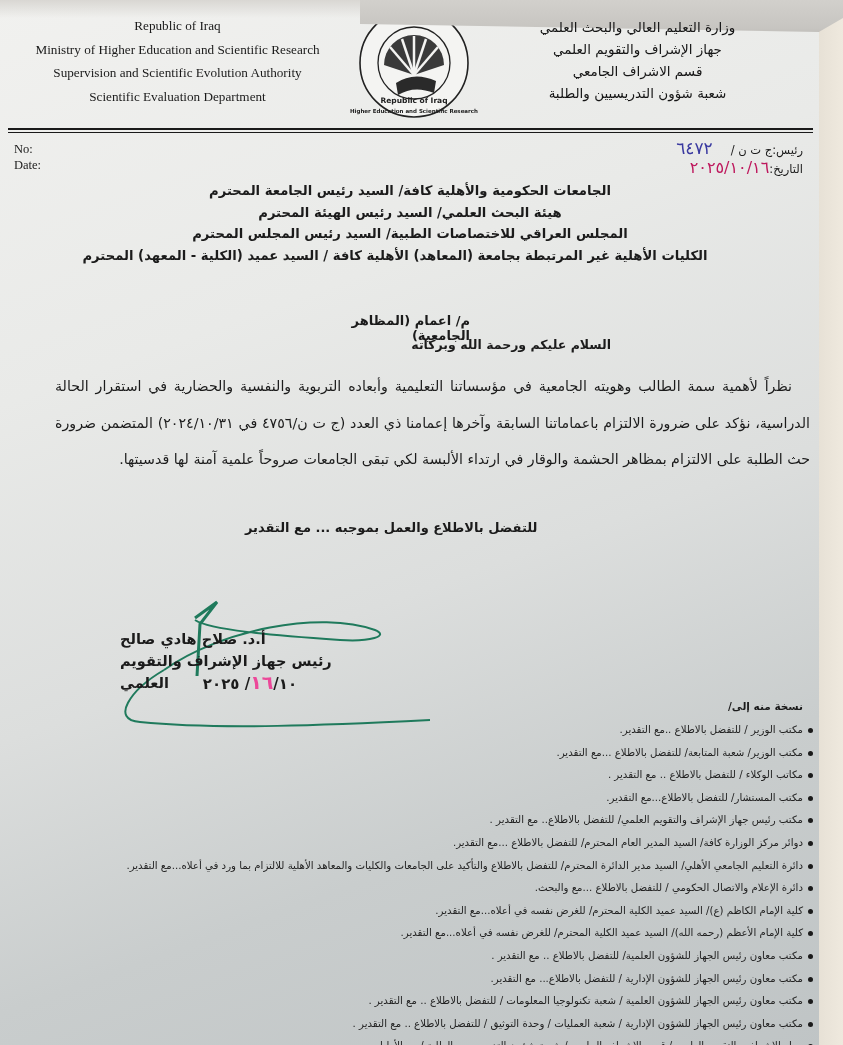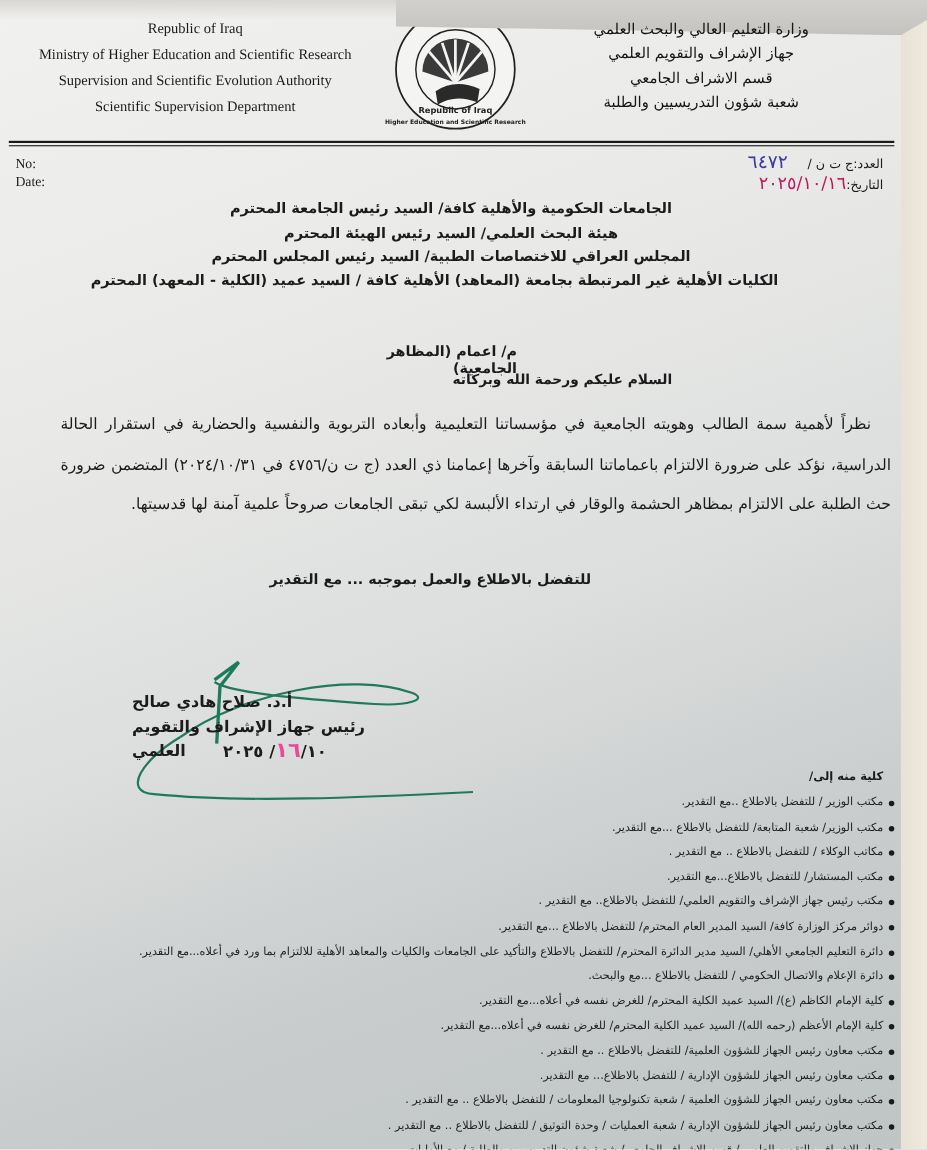--- a/index.html
+++ b/index.html
@@ -122,21 +122,21 @@
 <body>
 
 <div class="page-shadow-left"></div>
 <div class="paper-fold"></div>
 <div class="right-edge"></div>
 
 <div class="hdr-en">
   <div>Republic of Iraq</div>
   <div>Ministry of Higher Education and Scientific Research</div>
   <div>Supervision and Scientific Evolution Authority</div>
-  <div>Scientific Supervision Department</div>
+  <div>Scientific Evaluation Department</div>
 </div>
 
 <div class="emblem">
   <svg viewBox="0 0 140 115">
     <circle cx="70" cy="58" r="54" fill="#f4f4f2" stroke="#222" stroke-width="1.6"></circle>
     <circle cx="70" cy="58" r="36" fill="#f4f4f2" stroke="#222" stroke-width="1.3"></circle>
     <path d="M40 60 A30 30 0 0 1 100 60 L70 70 Z" fill="#3a3a3a"></path>
     <g stroke="#f4f4f2" stroke-width="2.5">
       <line x1="70" y1="70" x2="46" y2="42"></line>
       <line x1="70" y1="70" x2="58" y2="34"></line>
@@ -161,21 +161,21 @@
 <div class="rule" style="top:128px;"></div>
 <div class="rule" style="top:132px;height:1px;"></div>
 
 <div class="no-date">
   <div>No:</div>
   <div>Date:</div>
 </div>
 
 <div class="ref-ar">
   <div>
-    <span>العدد:ج ت ن /</span><span class="hand">٦٤٧٢</span>
+    <span>رئيس:ج ت ن /</span><span class="hand">٦٤٧٢</span>
   </div>
   <div>
     <span>التاريخ:</span><span class="hand-date">٢٠٢٥/١٠/١٦</span>
   </div>
 </div>
 
 <div class="recipients">
   <div>الجامعات الحكومية والأهلية كافة/ السيد رئيس الجامعة المحترم</div>
   <div>هيئة البحث العلمي/ السيد رئيس الهيئة المحترم</div>
   <div>المجلس العراقي للاختصاصات الطبية/ السيد رئيس المجلس المحترم</div>
@@ -199,21 +199,21 @@
   </svg>
 </div>
 <div class="sig-text">
   <div>أ.د. صلاح هادي صالح</div>
   <div>رئيس جهاز الإشراف والتقويم العلمي</div>
 </div>
 <div class="sig-date">
   <span class="green">١٦</span><span>/١٠/ ٢٠٢٥</span>
 </div>
 
-<div class="cc-title">كلية منه إلى/</div>
+<div class="cc-title">نسخة منه إلى/</div>
 <ul class="cc-list">
   <li>مكتب الوزير / للتفضل بالاطلاع ..مع التقدير.</li>
   <li>مكتب الوزير/ شعبة المتابعة/ للتفضل بالاطلاع ...مع التقدير.</li>
   <li>مكاتب الوكلاء / للتفضل بالاطلاع .. مع التقدير .</li>
   <li>مكتب المستشار/ للتفضل بالاطلاع...مع التقدير.</li>
   <li>مكتب رئيس جهاز الإشراف والتقويم العلمي/ للتفضل بالاطلاع.. مع التقدير .</li>
   <li>دوائر مركز الوزارة كافة/ السيد المدير العام المحترم/ للتفضل بالاطلاع ...مع التقدير.</li>
   <li>دائرة التعليم الجامعي الأهلي/ السيد مدير الدائرة المحترم/ للتفضل بالاطلاع والتأكيد على الجامعات والكليات والمعاهد الأهلية للالتزام بما ورد في أعلاه...مع التقدير.</li>
   <li>دائرة الإعلام والاتصال الحكومي / للتفضل بالاطلاع ...مع والبحث.</li>
   <li>كلية الإمام الكاظم (ع)/ السيد عميد الكلية المحترم/ للغرض نفسه في أعلاه...مع التقدير.</li>

